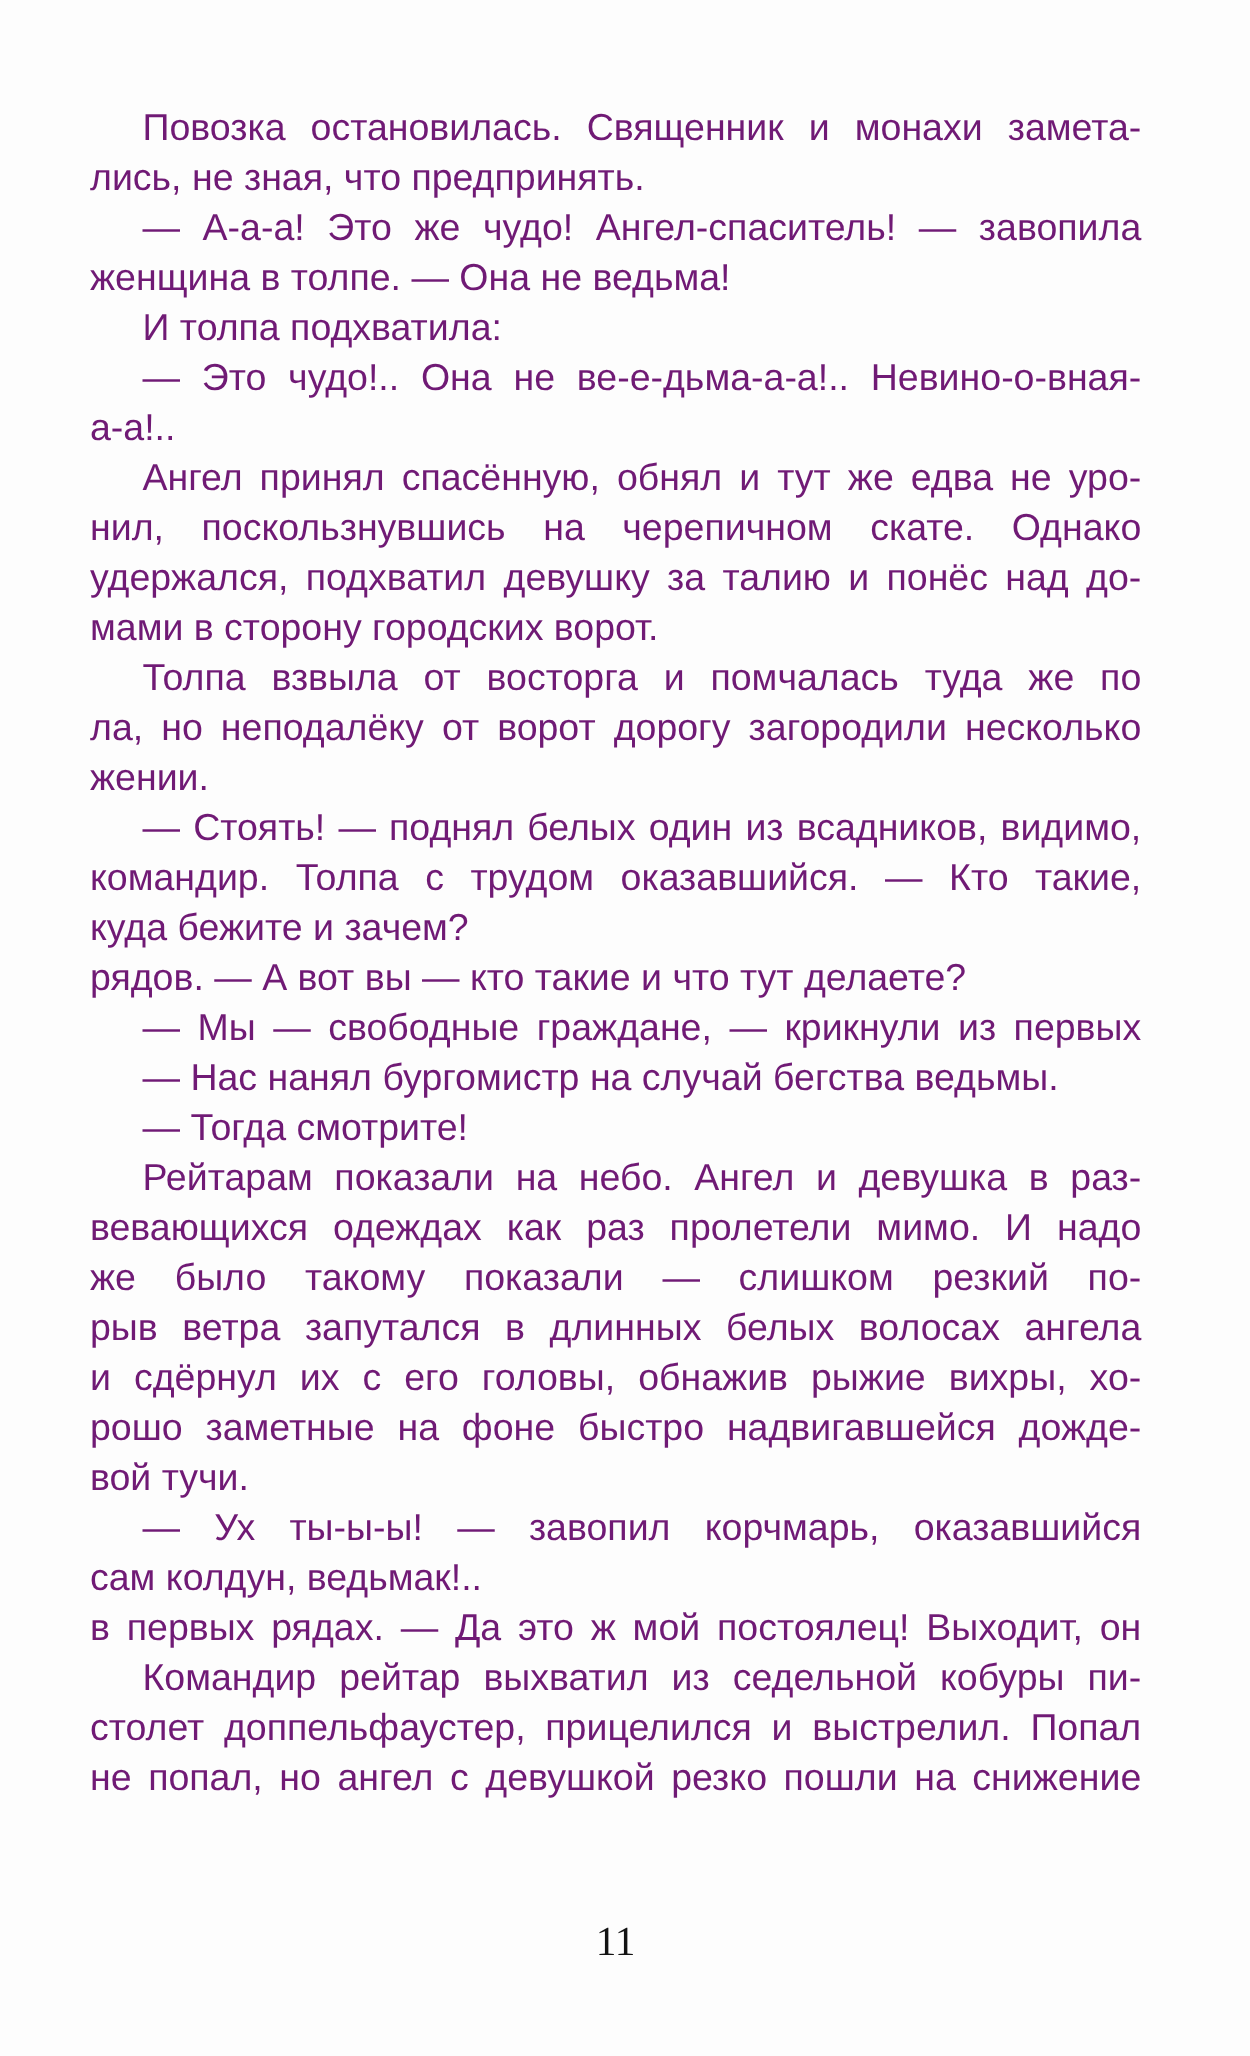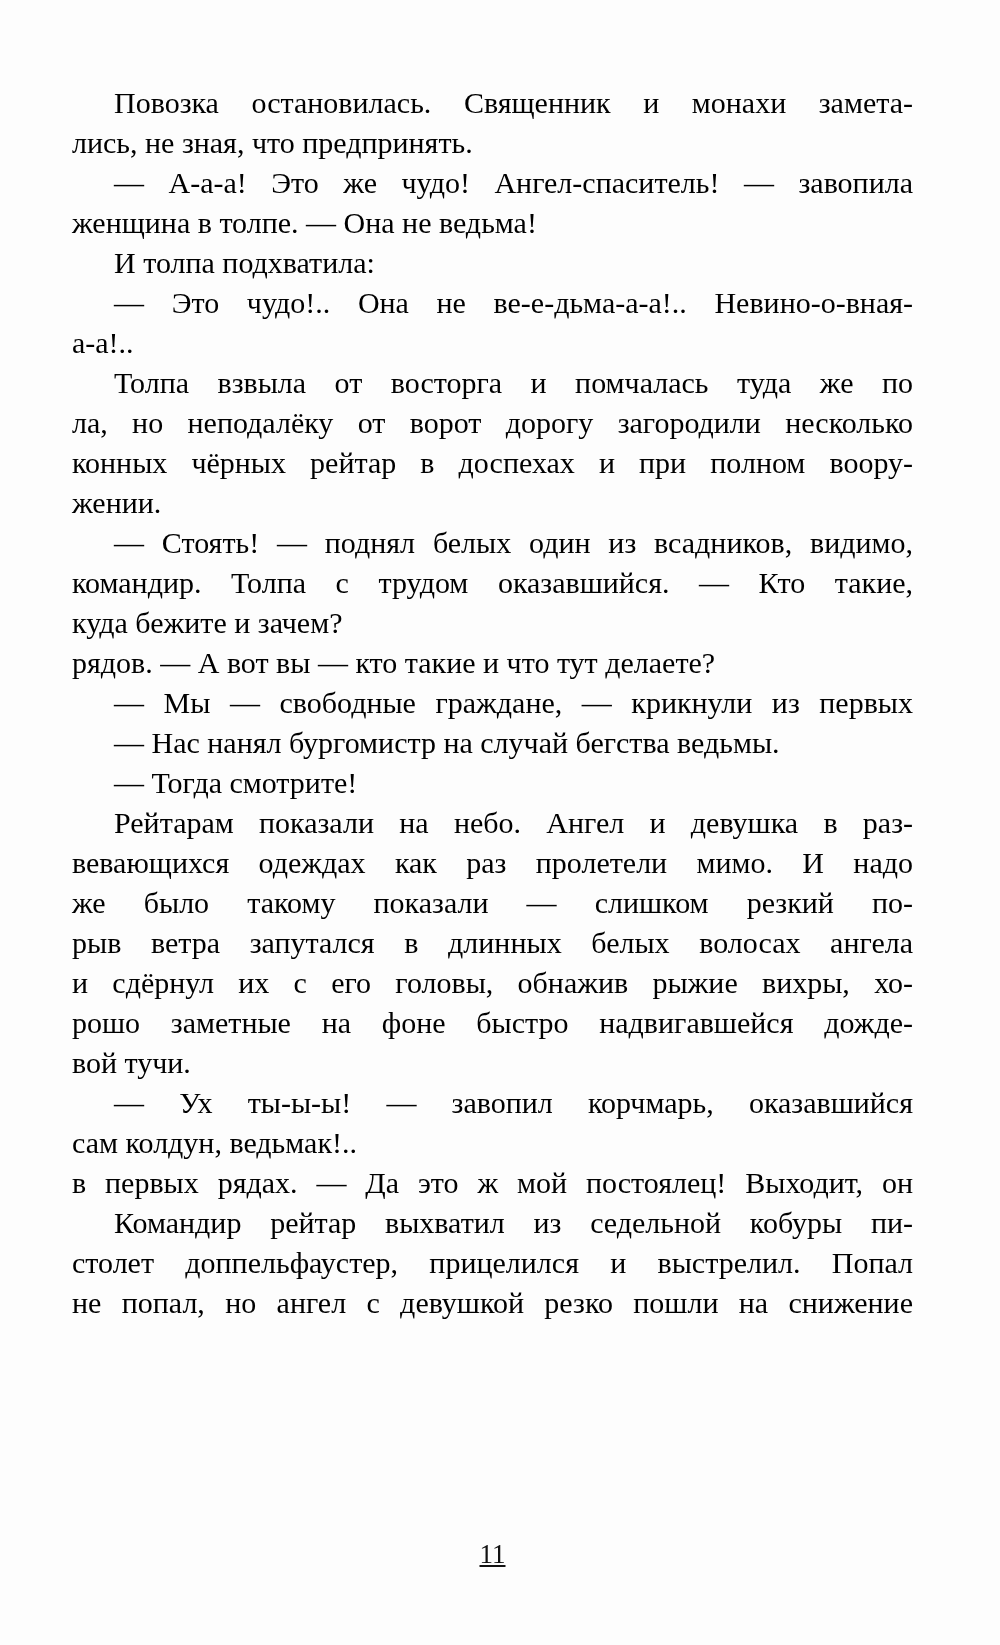--- a/index.html
+++ b/index.html
@@ -12,42 +12,41 @@
     overflow: hidden;
   }
   .text-block {
     position: absolute;
     left: 72px;
     top: 83px;
     width: 841px;
   }
   .para { margin: 0; padding: 0; }
   .line {
-    font-family: Liberation Serif, serif;
+    font-family: Liberation Sans, sans-serif;
     font-size: 30px;
     line-height: 40px;
-    color: #000000;
+    color: #701a75;
     text-align: justify;
     -moz-text-align-last: justify;
     text-align-last: justify;
     white-space: normal;
   }
   .line.first { text-indent: 42px; }
   .line.last  { -moz-text-align-last: left; text-align-last: left; }
   .page-number {
     position: absolute;
     left: 72px;
     top: 1538px;
     width: 841px;
     text-align: center;
     font-family: "Liberation Serif", "DejaVu Serif", serif;
-    font-size: 27px;
+    font-size: 33px;
     line-height: 32px;
     color: #121212;
-    text-decoration: underline;
   }
 </style>
 </head>
 <body>
 
 <div class="page">
   <div class="text-block">
       <div class="para">
         <div class="line first">Повозка остановилась. Священник и монахи замета-</div>
         <div class="line last">лись, не зная, что предпринять.</div>
@@ -57,23 +56,28 @@
         <div class="line last">женщина в толпе. — Она не ведьма!</div>
       </div>
       <div class="para">
         <div class="line first last">И толпа подхватила:</div>
       </div>
       <div class="para">
         <div class="line first">— Это чудо!.. Она не ве-е-дьма-а-а!.. Невино-о-вная-</div>
         <div class="line last">а-а!..</div>
       </div>
       <div class="para">
+        <div class="line first">Ангел принял спасённую, обнял и тут же едва не уро-</div>
+        <div class="line">нил, поскользнувшись на черепичном скате. Однако</div>
+        <div class="line">удержался, подхватил девушку за талию и понёс над до-</div>
+        <div class="line last">мами в сторону городских ворот.</div>
+      </div>
+      <div class="para">
         <div class="line first">Толпа взвыла от восторга и помчалась туда же по</div>
         <div class="line">ла, но неподалёку от ворот дорогу загородили несколько</div>
-        <div class="line">конных чёрных рейтар в доспехах и при полном воору-</div>
         <div class="line last">жении.</div>
       </div>
       <div class="para">
         <div class="line first">— Стоять! — поднял белых один из всадников, видимо,</div>
         <div class="line">командир. Толпа с трудом оказавшийся. — Кто такие,</div>
         <div class="line last">куда бежите и зачем?</div>
       </div>
       <div class="para">
         <div class="line last">рядов. — А вот вы — кто такие и что тут делаете?</div>
         <div class="line first">— Мы — свободные граждане, — крикнули из первых</div>

